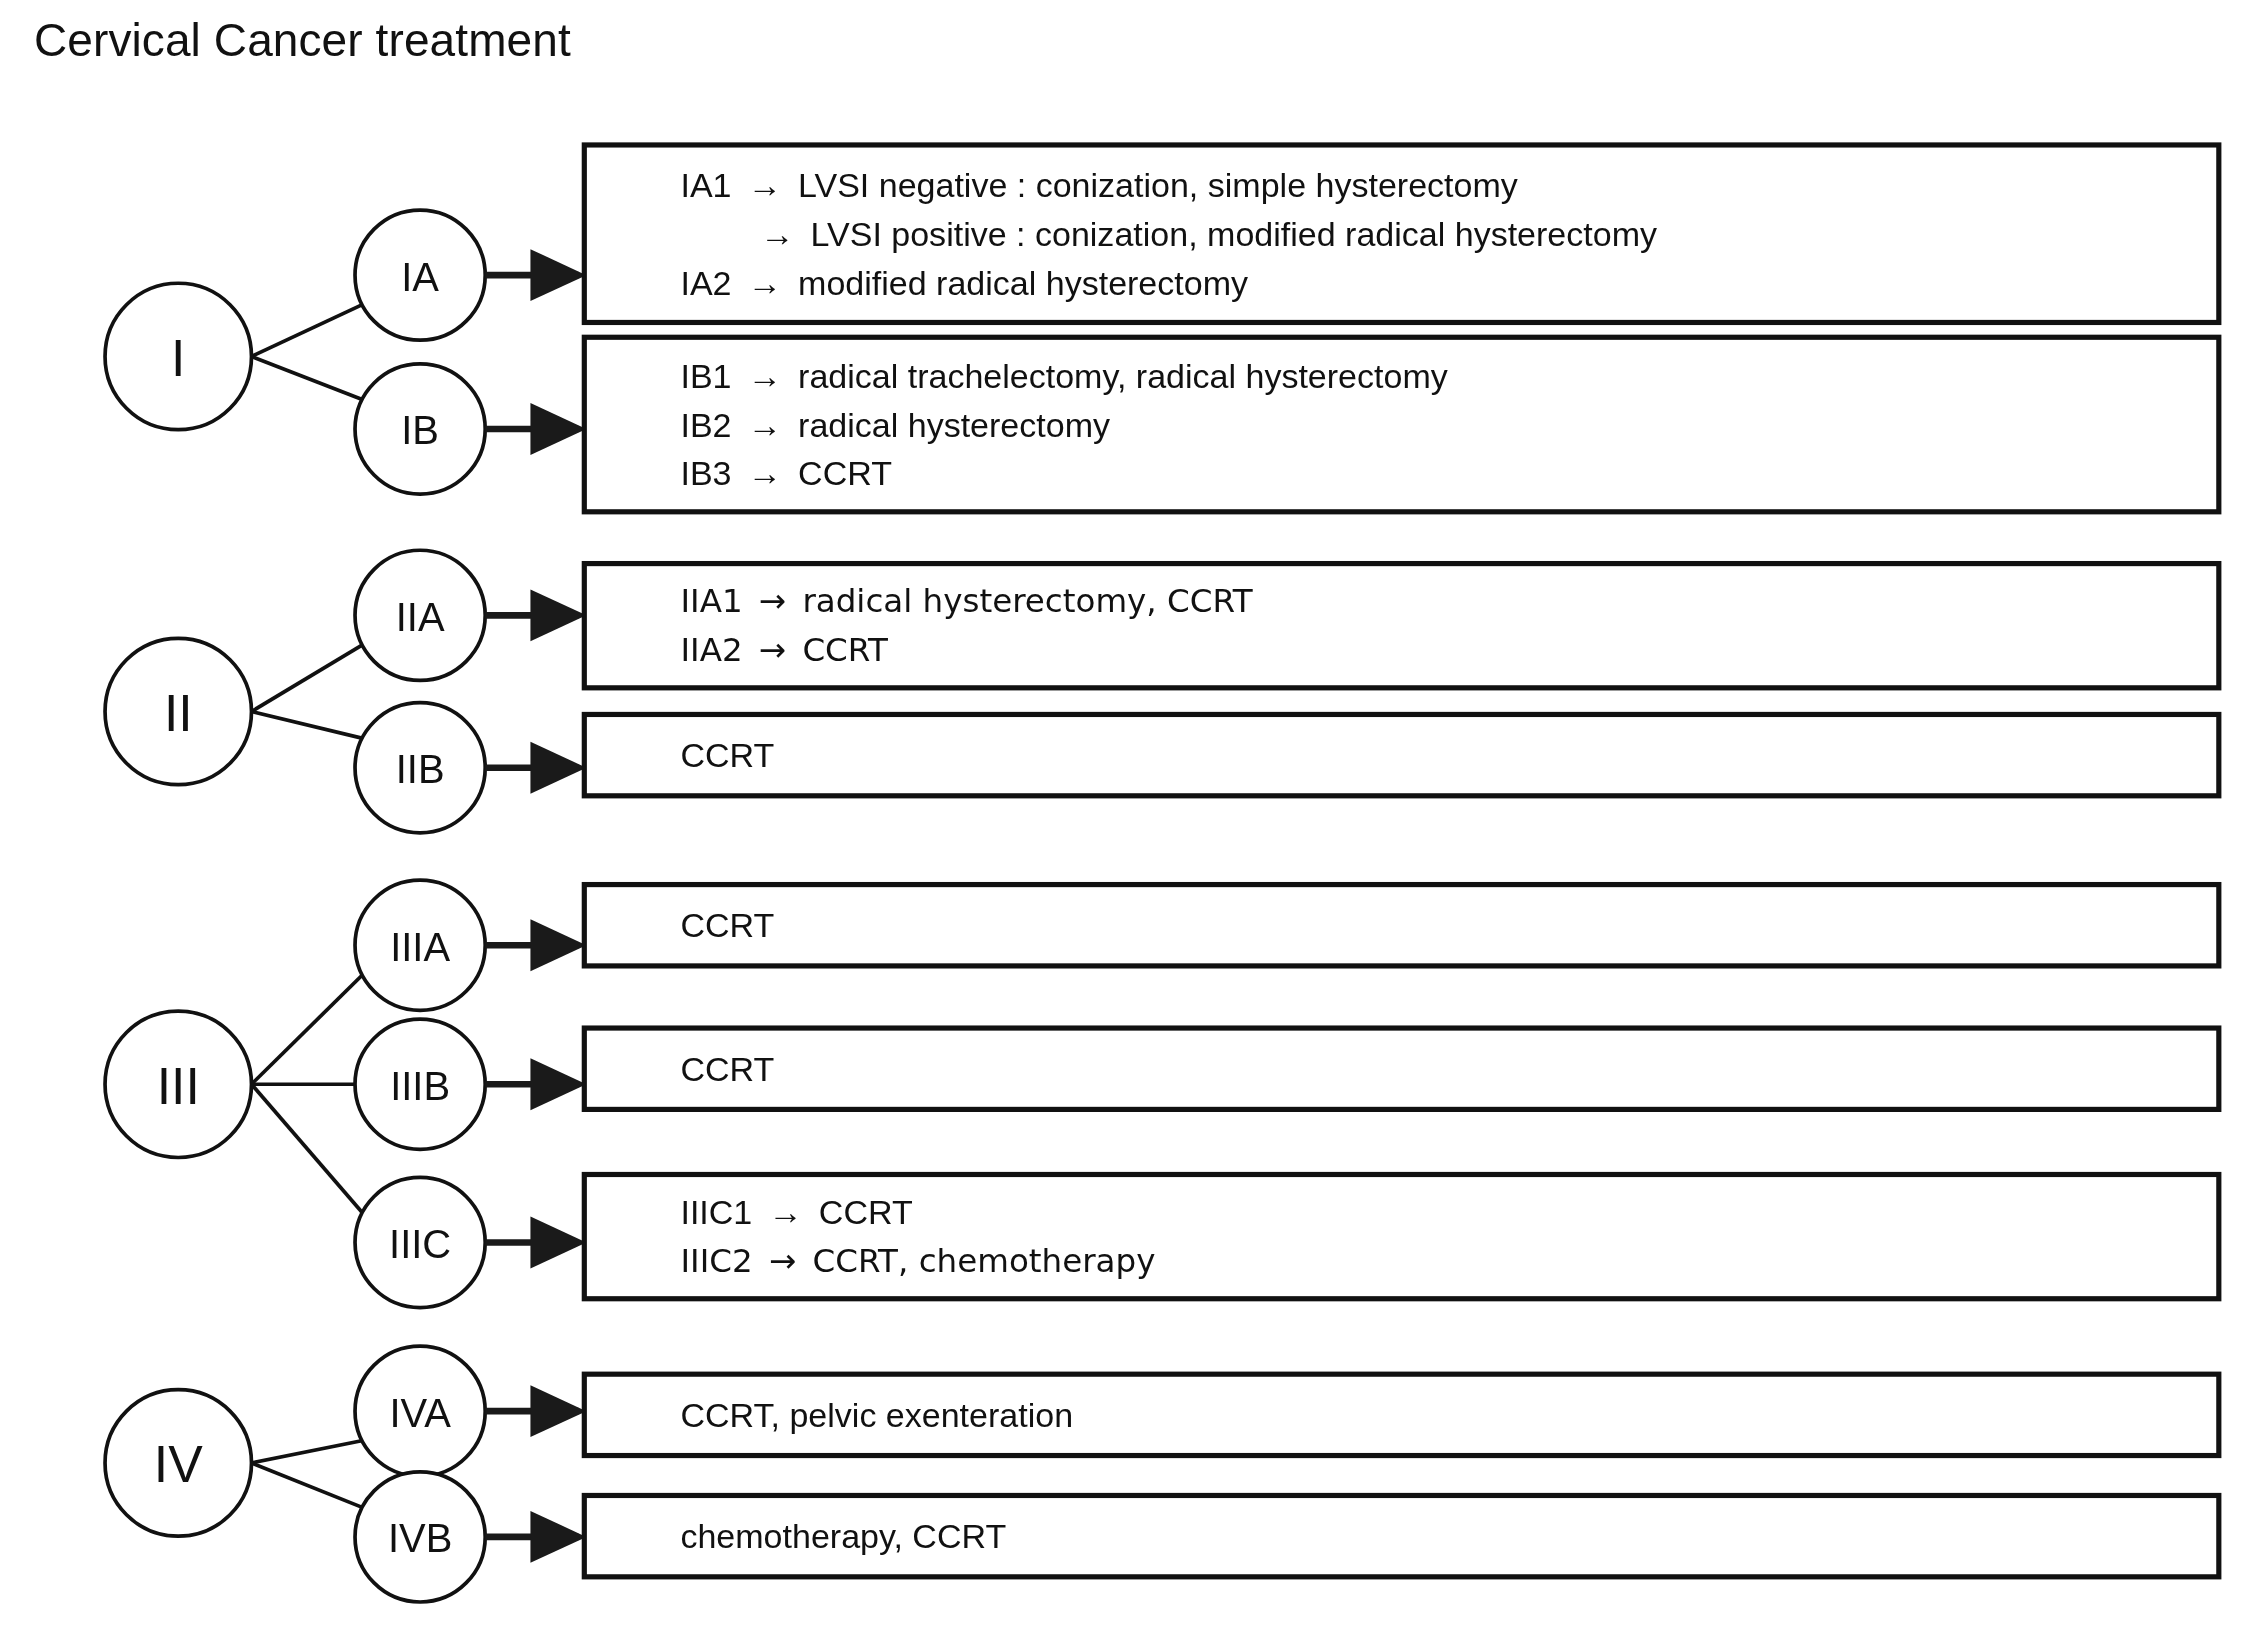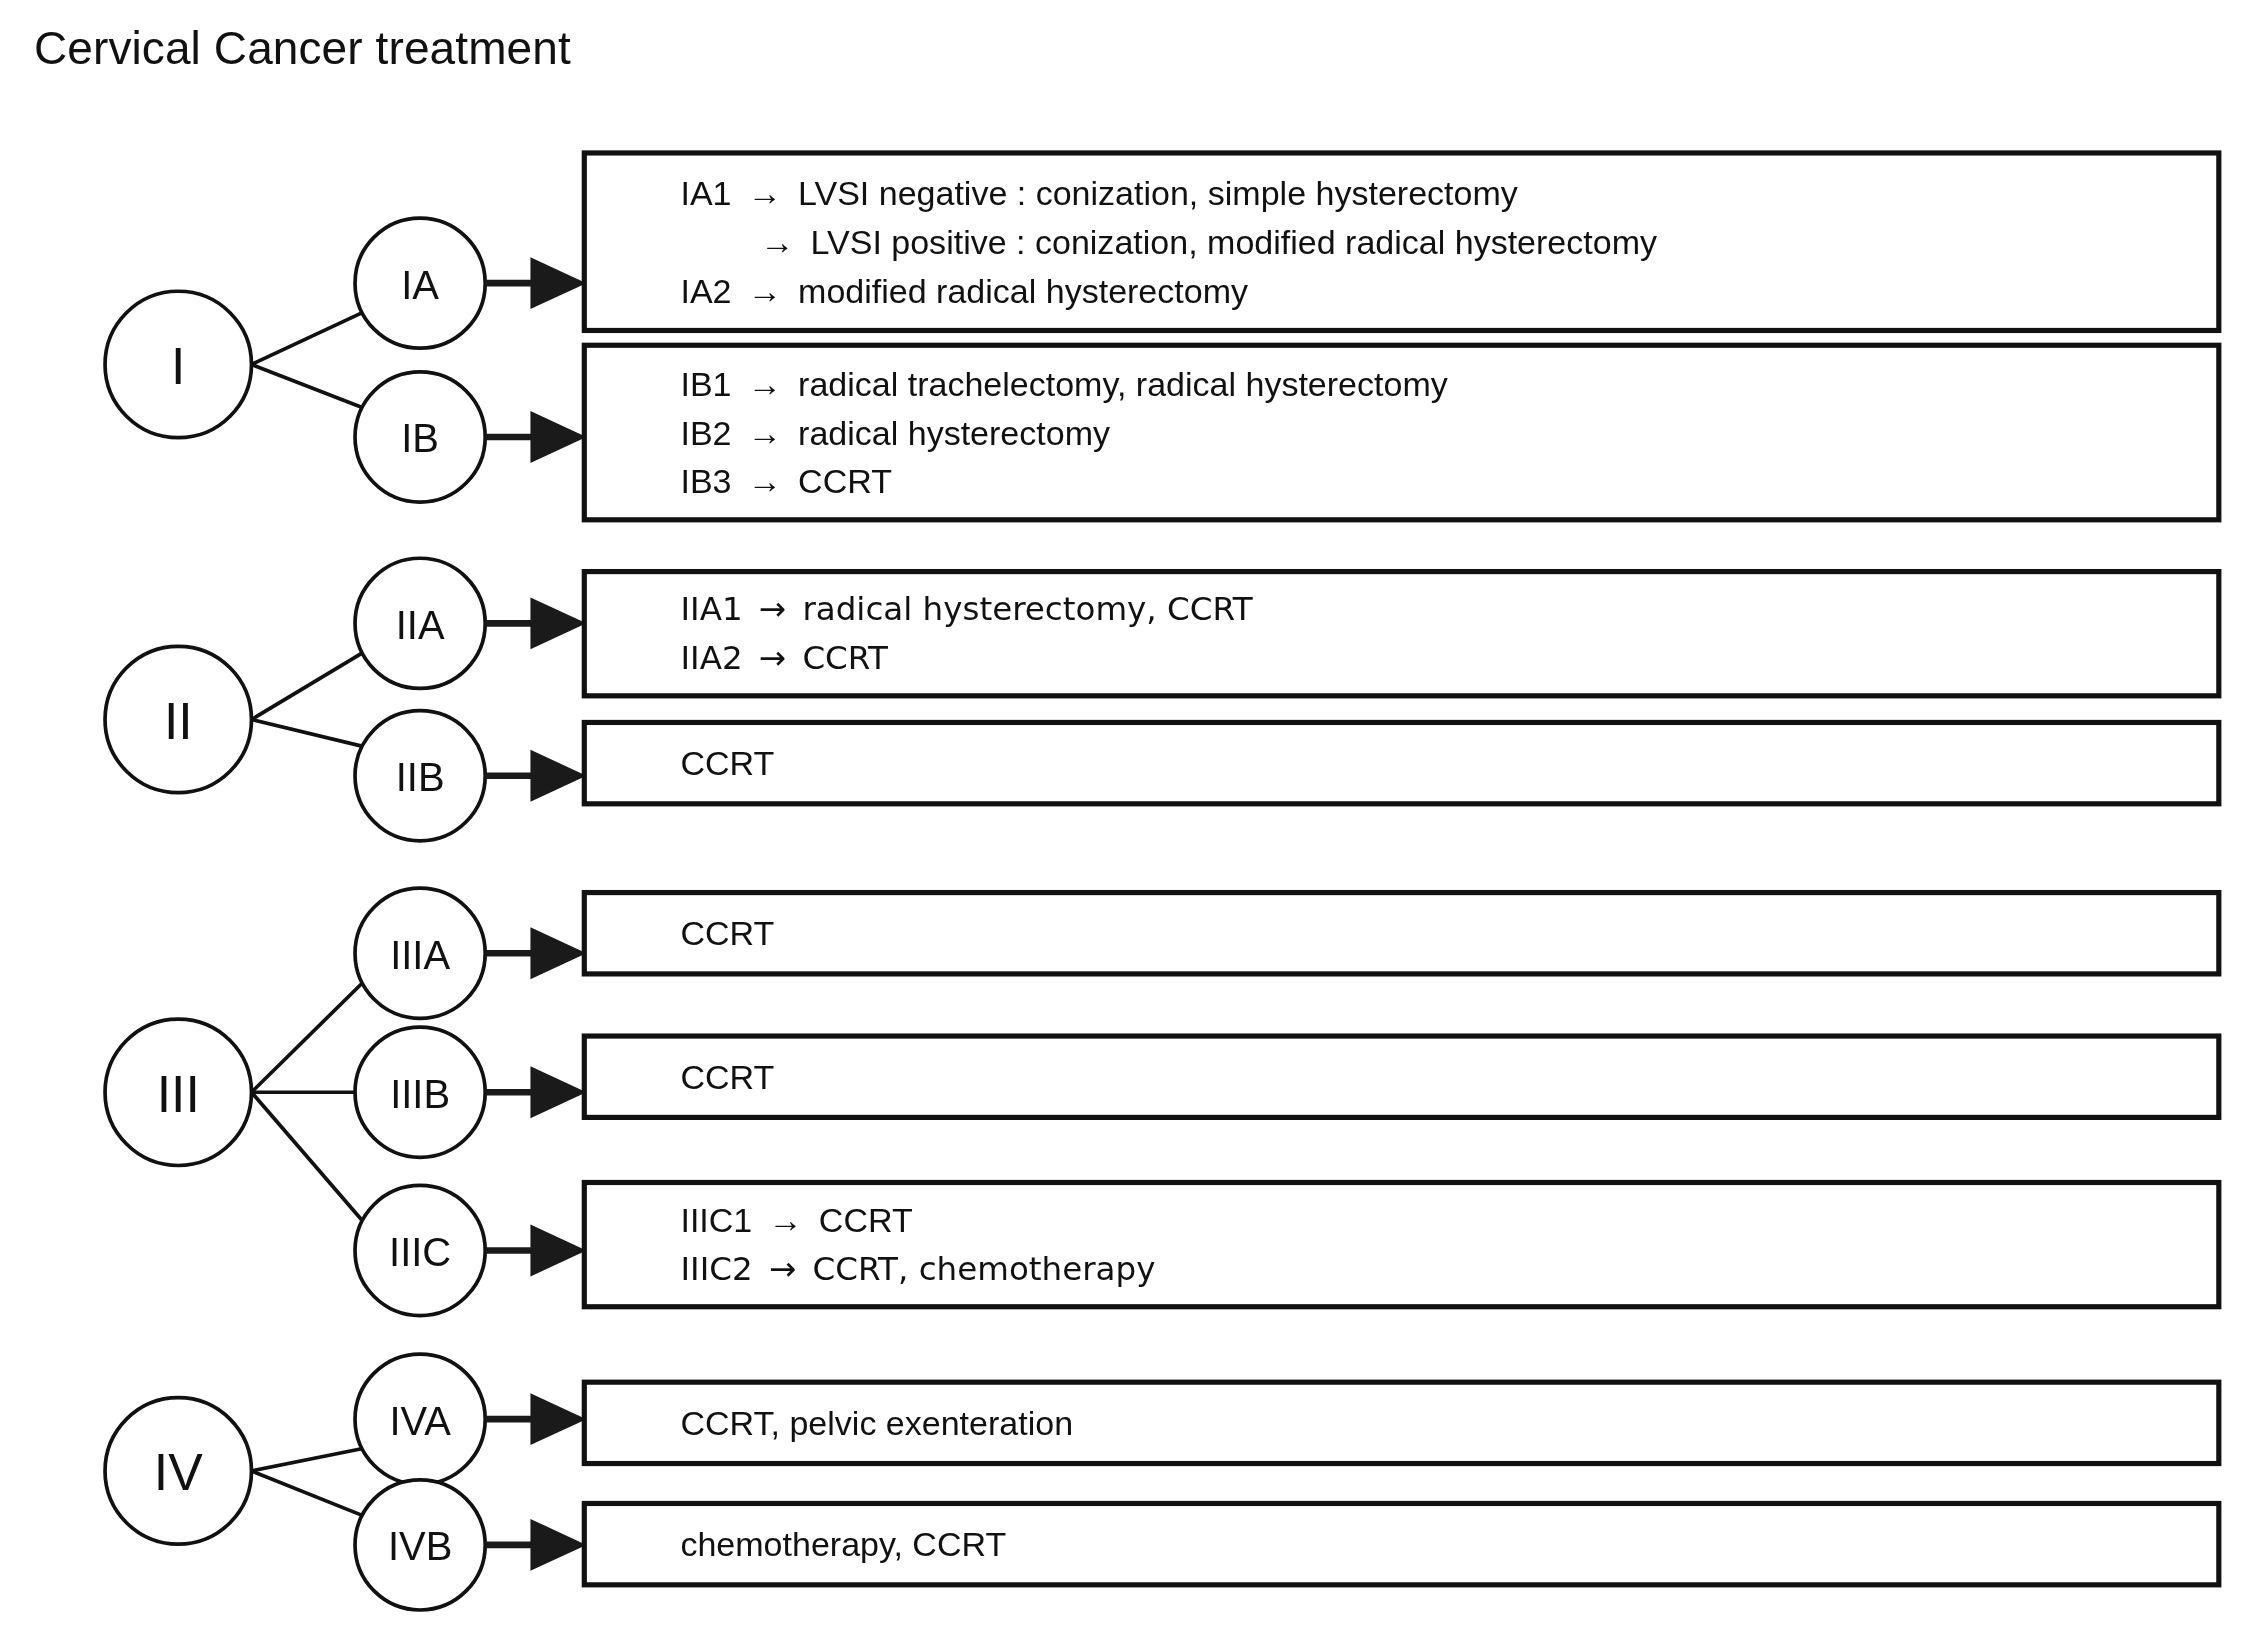--- a/index.html
+++ b/index.html
@@ -11,21 +11,20 @@
     width: 2261px;
     height: 1636px;
     font-family: "Liberation Sans", sans-serif;
     color: #0d0d0d;
     overflow: hidden;
   }
   #root {
     position: relative;
     width: 2261px;
     height: 1339px;
-    margin-top: 8px;
   }
   .page-title {
     position: absolute;
     left: 34px;
     top: 13.3px;
     font-size: 46px;
     font-weight: 400;
     letter-spacing: 0.1px;
     color: #111111;
     white-space: nowrap;

